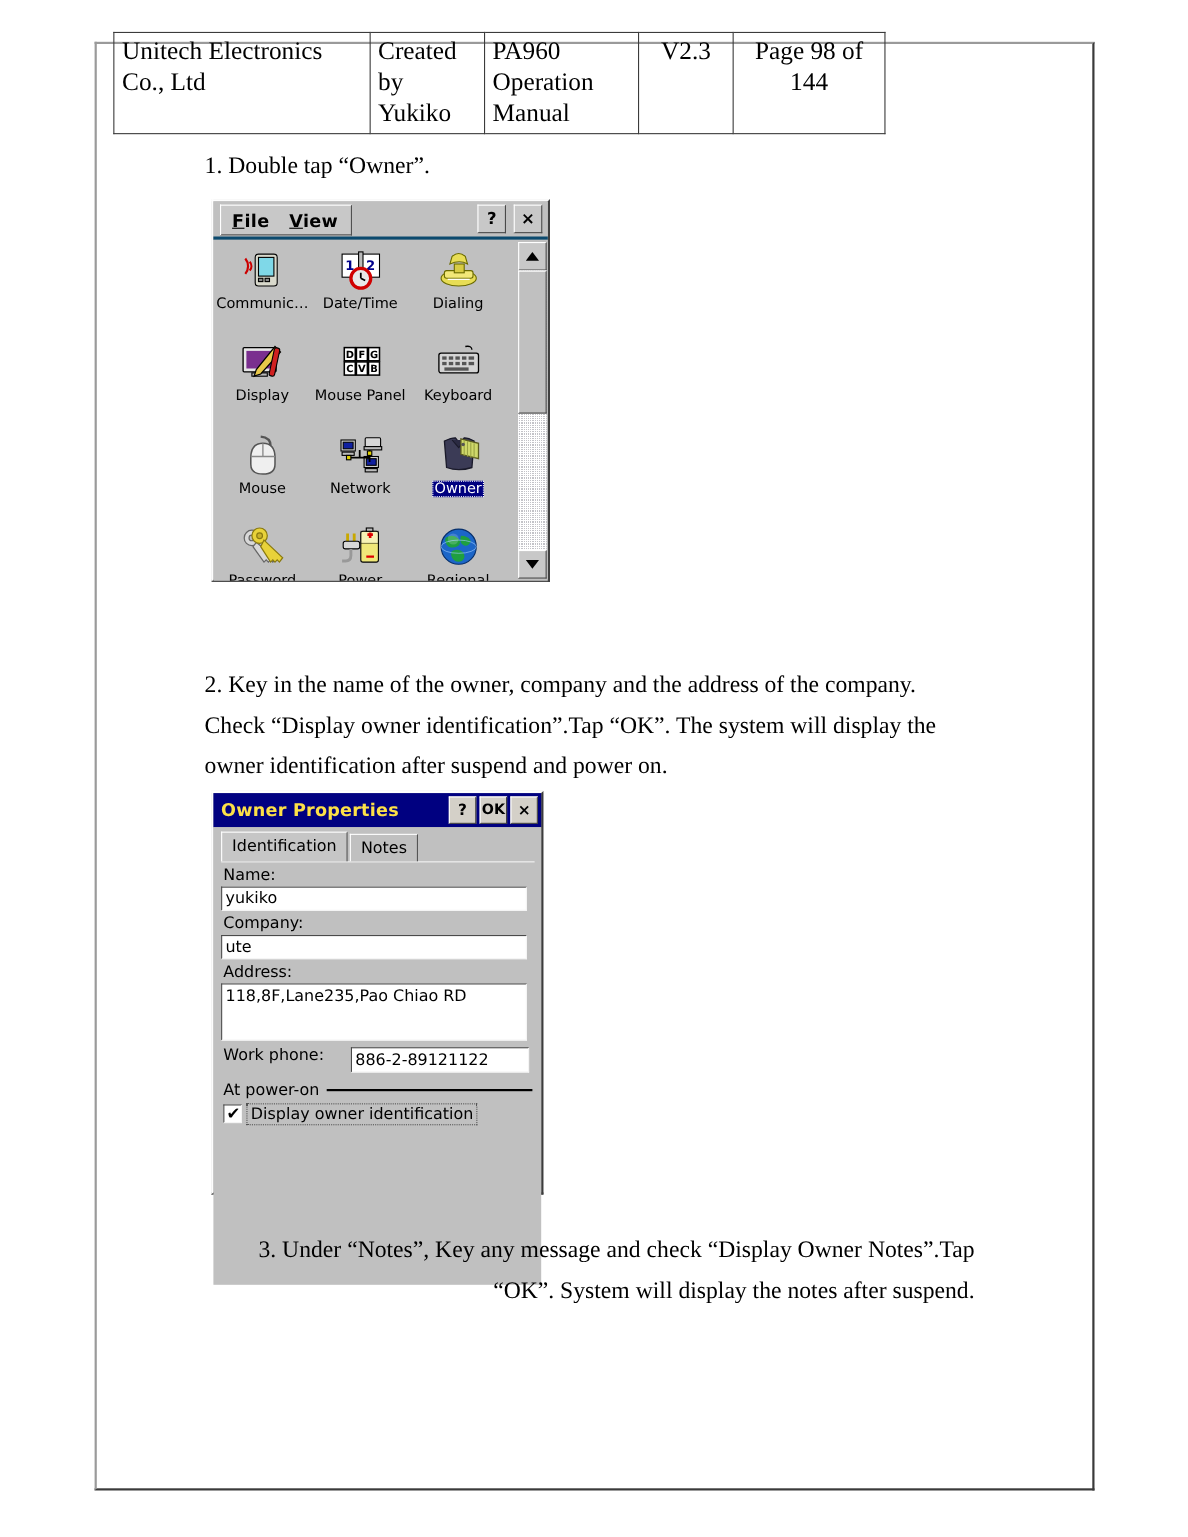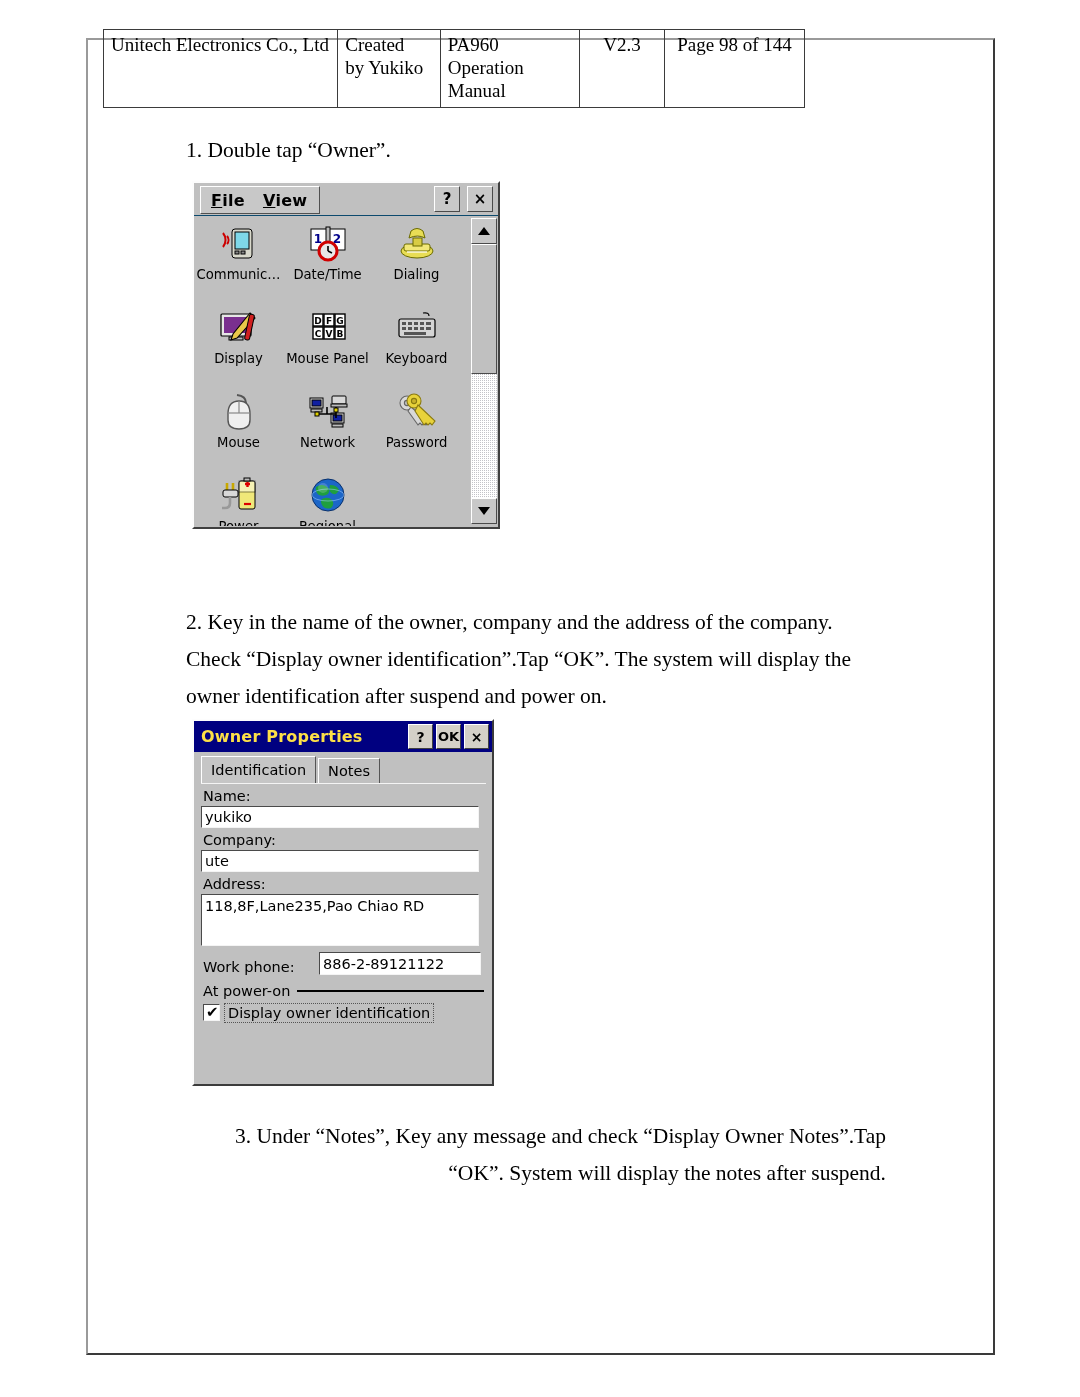--- a/index.html
+++ b/index.html
@@ -30,21 +30,21 @@
   }
 
   
   .hdr-table {
     position: absolute;
     left: 103px;
     top: 29px;
     width: 702px;
     border-collapse: collapse;
     font-family: "Liberation Serif", serif;
-    font-size: 19px;
+    font-size: 23px;
     color: #000;
   }
   .hdr-table td {
     border: 1.2px solid #3b3b3b;
     padding: 3px 7px 4px 7px;
     vertical-align: top;
     line-height: 1.22;
   }
   .hdr-c1 { width: 250px; }
   .hdr-c2 { width: 94px; }
@@ -81,21 +81,21 @@
     height: 348px;
     border-top: 2px solid #fdfdfd;
     border-left: 2px solid #fdfdfd;
     border-right: 2px solid #404040;
     border-bottom: 2px solid #404040;
   }
   .cpl-menubar {
     position: relative;
     height: 32px;
     background: #c0c0c0;
-    border-bottom: 1px solid #0c4a6e;
+    border-bottom: 3px solid #0c4a6e;
   }
   .menu-group {
     position: absolute;
     left: 6px;
     top: 3px;
     height: 26px;
     padding: 0 12px 0 10px;
     background: #c8c8c8;
     border-top: 1.5px solid #ffffff;
     border-left: 1.5px solid #ffffff;
@@ -286,21 +286,21 @@
     justify-content: center;
     font-family: "DejaVu Sans", sans-serif;
     font-size: 14px;
     font-weight: bold;
     color: #000;
   }
   .ow-tbtn.ok { font-size: 13px; }
 
   .ow-body {
     position: relative;
-    height: 332px;
+    height: 416px;
     background: #c0c0c0;
     padding: 4px 6px 0 7px;
     box-sizing: border-box;
   }
   .tabstrip {
     position: relative;
     height: 27px;
     display: flex;
     align-items: flex-end;
     border-bottom: 1.5px solid #f4f4f4;
@@ -343,21 +343,21 @@
     font-family: "DejaVu Sans", sans-serif;
     font-size: 14.5px;
     color: #000;
     padding: 1px 3px;
   }
   #name-input, #company-input { height: 22px; width: 278px; line-height: 19px; }
   #address-input { height: 52px; width: 278px; line-height: 18px; padding-top: 2px; }
 
   .phone-row {
     display: flex;
-    align-items: flex-end;
+    align-items: flex-start;
     margin-top: 6px;
   }
   .phone-row .fld-label { margin: 0 6px 0 2px; width: 110px; }
   .phone-input { height: 23px; width: 162px; line-height: 20px; }
 
   .grp-head {
     display: flex;
     align-items: center;
     margin-top: 8px;
   }
@@ -574,20 +574,36 @@
           <rect x="27" y="26" width="9" height="6" fill="#1020a0"></rect>
           <rect x="26" y="35" width="11" height="3" fill="#bbb"></rect>
           <path d="M11 25 h19 M21 25 v-7 M30 25 v-7 M30 25 v4" fill="none" stroke="#000" stroke-width="1.6"></path>
           <rect x="9" y="23" width="4" height="4" fill="#e0d000"></rect>
           <rect x="28" y="19" width="4" height="4" fill="#e0d000"></rect>
         </g>
             </svg>
           </span>
           <span class="cap">Network</span>
         </div>
+        <div class="cpl-icon selected">
+          <span>
+            <svg class="glyph" viewBox="0 0 44 44" xmlns="http://www.w3.org/2000/svg">
+        <g>
+          <path d="M9 10 q6 -3 10 -3 l4 5 l4 -5 q4 0 9 3 l-2 24 q-12 4 -23 0 z" fill="#3b3b56" stroke="#1a1a2a" stroke-width="1.2"></path>
+          <path d="M16 9 l6 7 l6 -7" fill="#2a2a42" stroke="#1a1a2a" stroke-width="1"></path>
+          <path d="M24 8 L40 12 L40 26 L24 22 Z" fill="#cfd86a" stroke="#5a5a20" stroke-width="1.2"></path>
+          <g stroke="#9aa344" stroke-width="1">
+            <path d="M27 9 L27 23 M30 10 L30 24 M33 11 L33 25 M36 12 L36 25"></path>
+          </g>
+          <circle cx="26" cy="13" r="1.6" fill="#555"></circle>
+        </g>
+            </svg>
+          </span>
+          <span class="cap">Owner</span>
+        </div>
         <div class="cpl-icon">
           <span>
             <svg class="glyph" viewBox="0 0 44 44" xmlns="http://www.w3.org/2000/svg">
         <g stroke="#6b6b00" stroke-width="1.1">
           <circle cx="12" cy="14" r="7" fill="#d8d8d8" stroke="#666"></circle>
           <circle cx="12" cy="14" r="2.6" fill="#c0c0c0" stroke="#666"></circle>
           <path d="M16 18 L34 33 L31 36 L29 34 L27 36 L25 34 L23 36 L13 22 Z" fill="#d8d8d8" stroke="#666"></path>
           <circle cx="19" cy="12" r="7" fill="#e8d23a" stroke="#8a7a10"></circle>
           <circle cx="19" cy="12" r="2.6" fill="#c9b22a" stroke="#8a7a10"></circle>
           <path d="M23 16 L40 32 L37 36 L35 34 L33 36 L31 34 L29 36 L20 22 Z" fill="#e8d23a" stroke="#8a7a10"></path>

